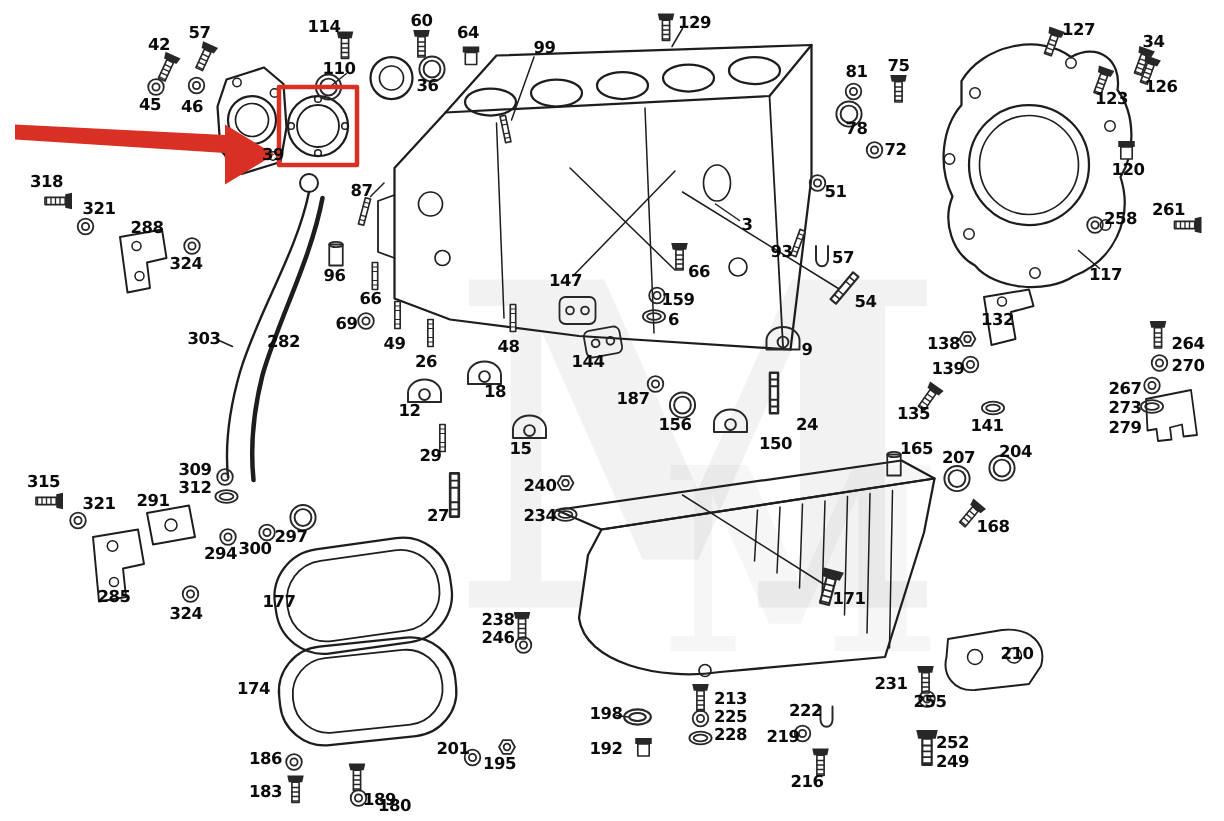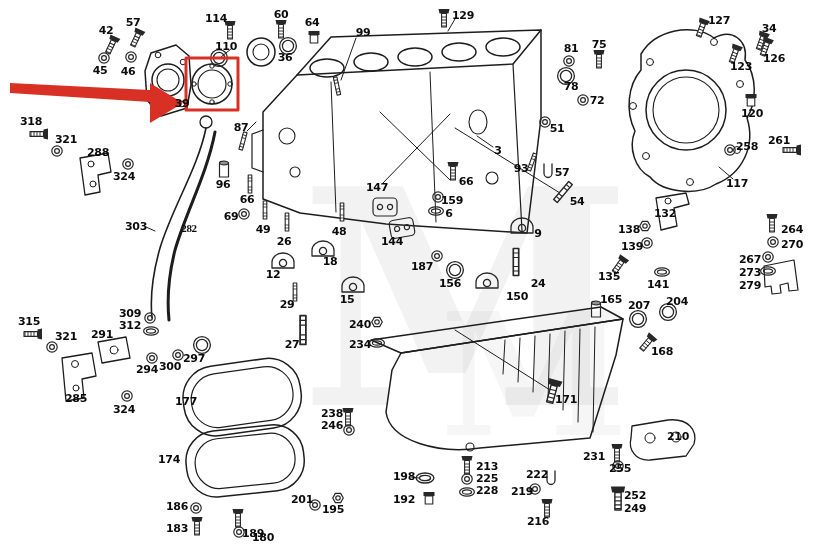--- a/index.html
+++ b/index.html
@@ -330,21 +330,21 @@
       <div class="part-label" style="left: 182px; top: 103px; text-align: center;">39</div>
       <div class="part-label" style="left: 241px; top: 127px;">87</div>
       <div class="part-label" style="left: 31px; top: 121px;">318</div>
       <div class="part-label" style="left: 66px; top: 139px;">321</div>
       <div class="part-label" style="left: 98px; top: 152px;">288</div>
       <div class="part-label" style="left: 124px; top: 176px;">324</div>
       <div class="part-label" style="left: 223px; top: 184px;">96</div>
       <div class="part-label" style="left: 247px; top: 199px;">66</div>
       <div class="part-label" style="left: 231px; top: 216px;">69</div>
       <div class="part-label" style="left: 136px; top: 226px;">303</div>
-      <div class="part-label" style="left: 189px; top: 228px; font-family: Liberation Serif, serif;">282</div>
+      <div class="part-label" style="left: 189px; top: 228px;">282</div>
       <div class="part-label" style="left: 263px; top: 229px;">49</div>
       <div class="part-label" style="left: 284px; top: 241px;">26</div>
       <div class="part-label" style="left: 339px; top: 231px;">48</div>
       <div class="part-label" style="left: 377px; top: 187px;">147</div>
       <div class="part-label" style="left: 466px; top: 181px;">66</div>
       <div class="part-label" style="left: 452px; top: 200px;">159</div>
       <div class="part-label" style="left: 449px; top: 213px;">6</div>
       <div class="part-label" style="left: 498px; top: 150px;">3</div>
       <div class="part-label" style="left: 557px; top: 128px;">51</div>
       <div class="part-label" style="left: 521px; top: 168px;">93</div>

